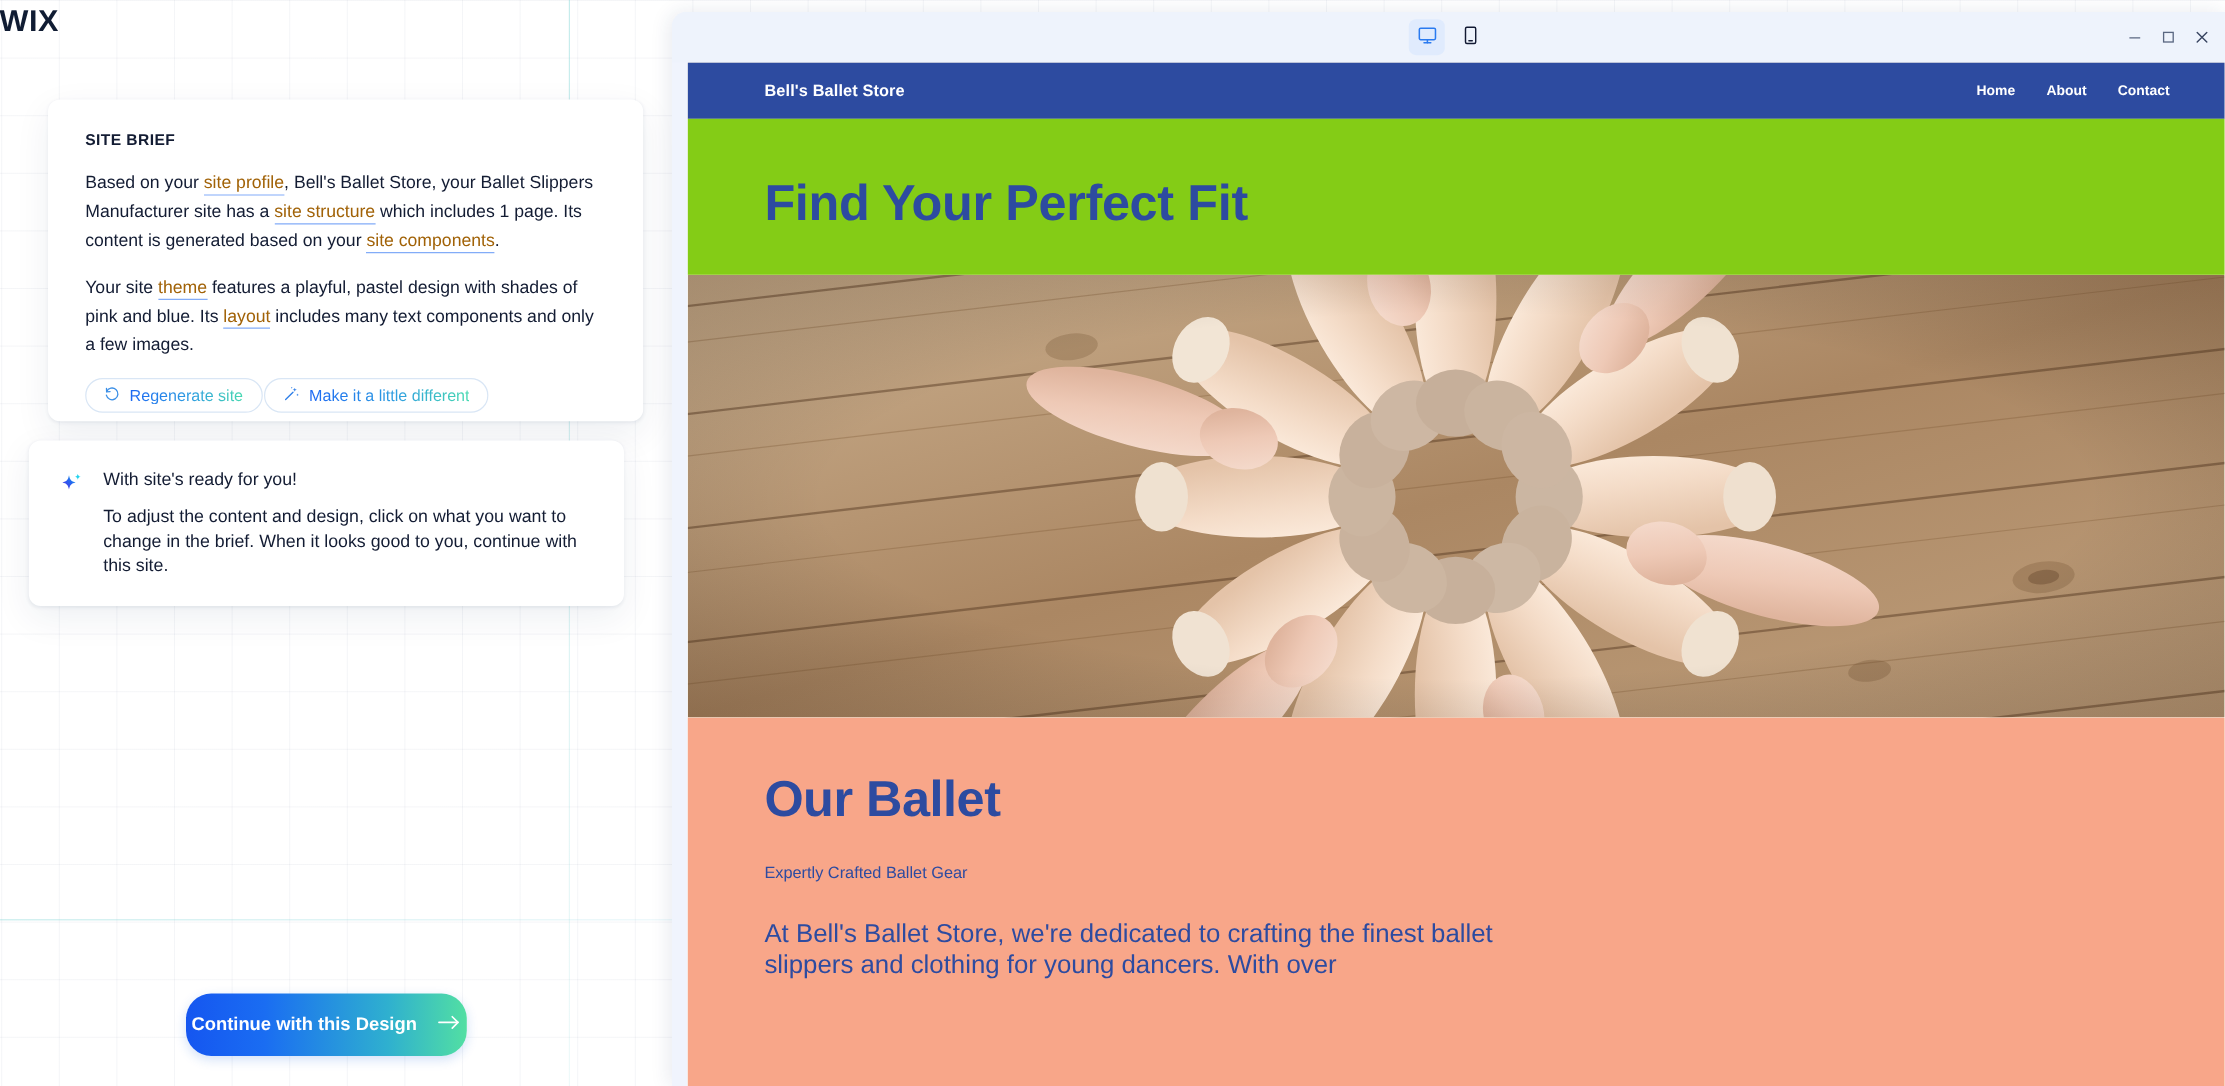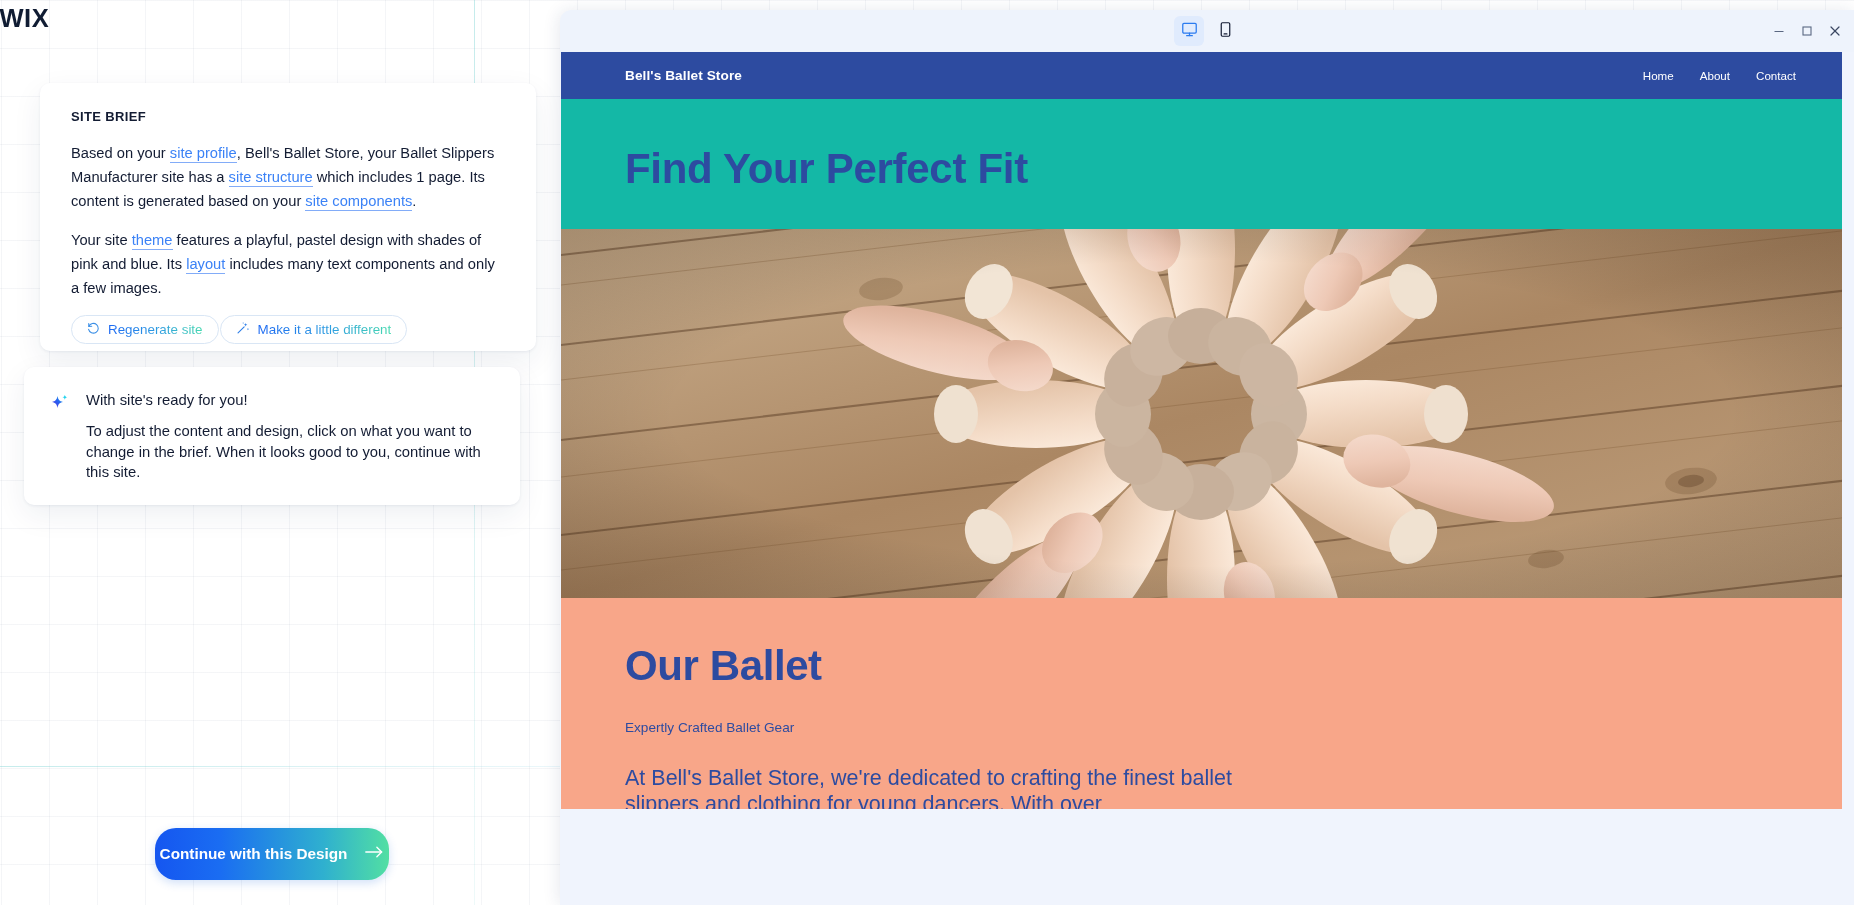--- a/index.html
+++ b/index.html
@@ -45,21 +45,21 @@
 
   .brief-title {
     font-size: 13px; font-weight: 700; letter-spacing: .35px;
     color: #131c33; margin-bottom: 17px;
   }
   .brief-p {
     font-size: 14.7px; line-height: 24px; color: #131c33;
     margin-bottom: 15px;
   }
   .brief-link {
-    color: #3b82f6; text-decoration: none;
+    color: #a16207; text-decoration: none;
     border-bottom: 1px solid rgba(28,104,243,.55);
     padding-bottom: 1px; cursor: pointer;
   }
 
   .pillrow { display: flex; gap: 1px; margin-top: 4px; }
   .pill {
     display: inline-flex; align-items: center; gap: 8px;
     height: 29px; padding: 0 15px;
     border: 1px solid #d9e6f5; border-radius: 16px;
     background: #fff; cursor: pointer;
@@ -117,32 +117,32 @@
     position: absolute; right: 12px; top: 0; height: 42px;
     display: flex; align-items: center; gap: 14px;
   }
   .win-btn {
     width: 14px; height: 14px; border: none; background: transparent;
     cursor: pointer; display:flex; align-items:center; justify-content:center;
     color: #4a5878;
   }
 
   
-  #site { position: absolute; left: 1px; top: 42px; width: 1281px; height: 757px; overflow: hidden; background:#fffaec; }
+  #site { position: absolute; left: 13px; top: 42px; width: 1281px; height: 853px; overflow: hidden; background:#fffaec; }
 
   #site-nav {
     height: 47px; background: #2d4ba0;
     display: flex; align-items: center;
     padding: 0 46px 0 64px; justify-content: space-between;
   }
   #site-logo { color:#fff; font-size: 13.6px; font-weight: 600; letter-spacing: .1px; }
   #site-links { display: flex; gap: 26px; }
-  #site-links a { color:#fff; font-size: 11.6px; text-decoration:none; font-weight:400; cursor:pointer; }
-
-  #hero { background: #14b8a6; padding: 46px 0 36px 64px; }
+  #site-links a { color:#fff; font-size: 11.6px; text-decoration:none; font-weight:700; cursor:pointer; }
+
+  #hero { background: #84cc16; padding: 46px 0 36px 64px; }
   #hero h1 { font-size: 42px; color: #2d4ba0; font-weight: 600; letter-spacing: -.3px; }
 
   #hero-image {
     position: relative; height: 369px; width: 100%;
     overflow: hidden; background: #a8seconds;
   }
   #hero-image svg { display:block; width:100%; height:100%; }
 
   #story { background: #f8a689; padding: 44px 0 0 64px; height: 310px; }
   #story h2 { font-size: 42px; color: #2d4ba0; font-weight: 600; letter-spacing: -.4px; margin-bottom: 30px; }

